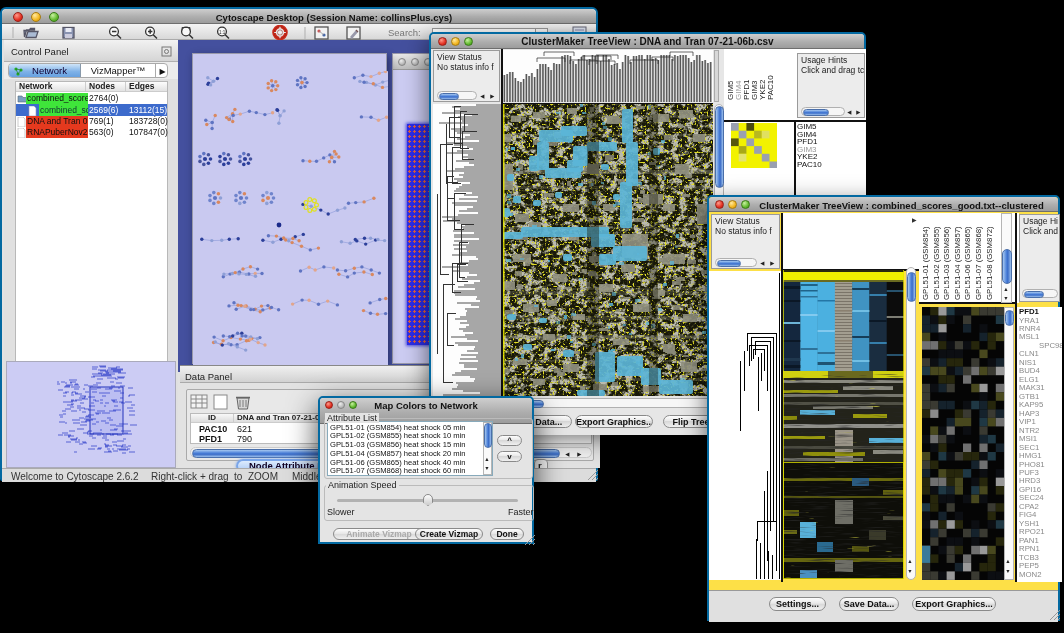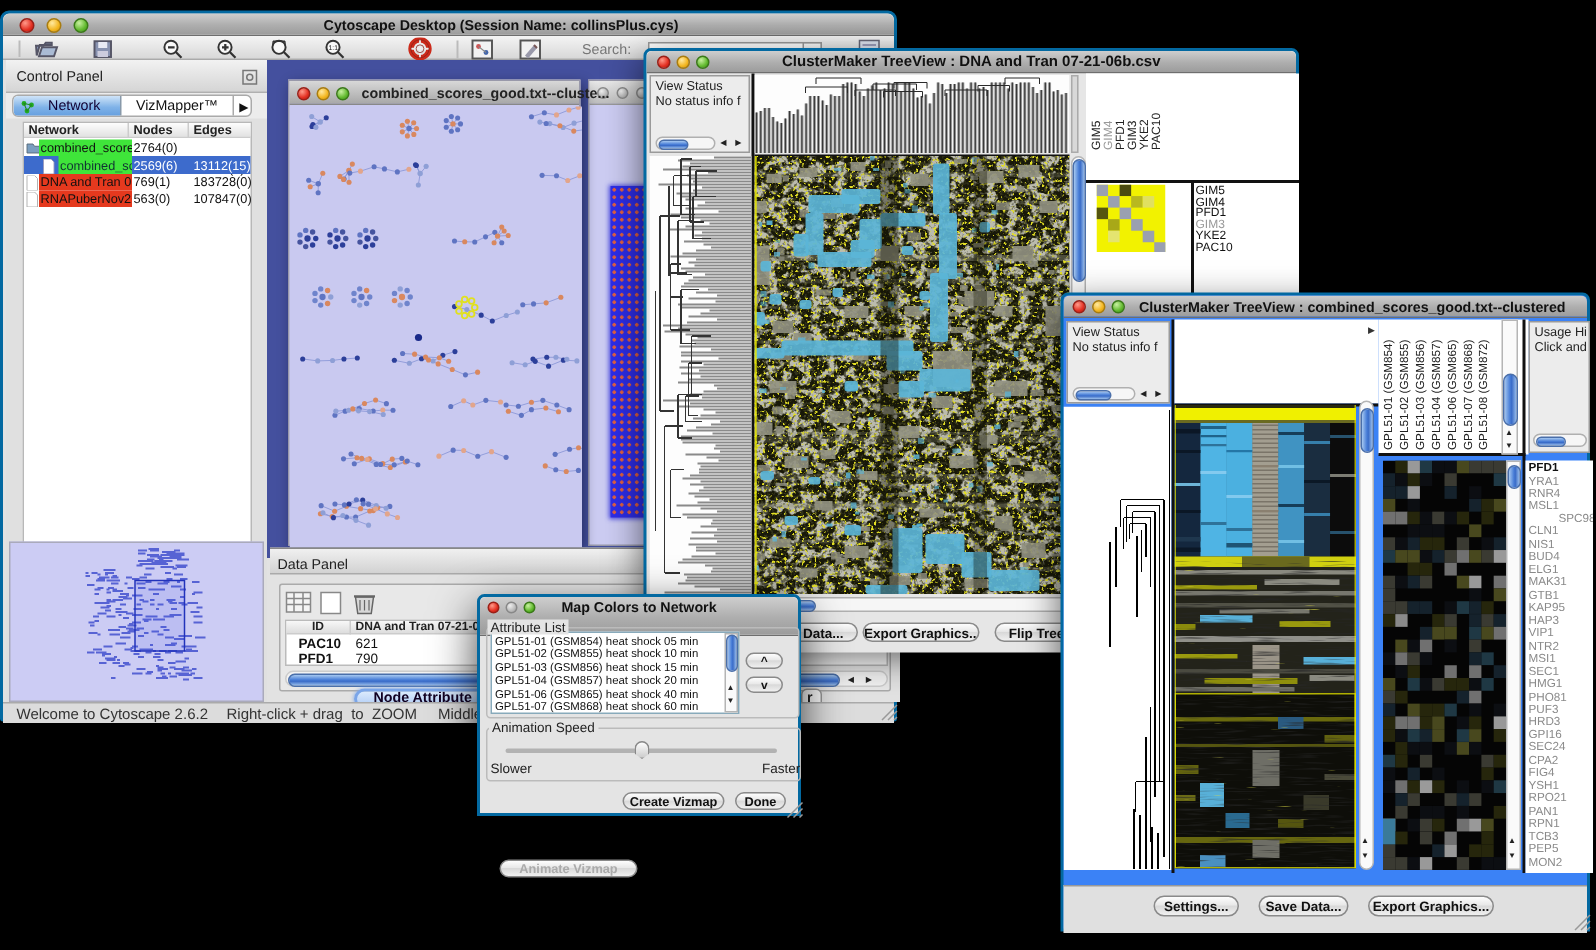--- a/index.html
+++ b/index.html
@@ -147,26 +147,20 @@
    <div class="a" style="left:214px;top:13px;width:240px;height:311px;background:#ccccf2;border:1px solid #99a;">
      <div class="a" style="left:0;top:0;width:100%;height:16px;background:linear-gradient(#e8e8e8,#bdbdbd);border-bottom:1px solid #999;">
        <div class="tl gry" style="left:5px;top:4px;width:8px;height:8px;"></div>
        <div class="tl gry" style="left:18px;top:4px;width:8px;height:8px;"></div>
        <div class="tl gry" style="left:31px;top:4px;width:8px;height:8px;"></div>
      </div>
      <div class="a" style="left:14px;top:70px;width:30px;height:221px;background:#2d2de8;background-image:radial-gradient(circle,#e06040 1px,transparent 1.3px);background-size:5px 5px;box-shadow:0 0 3px 1px rgba(40,40,220,0.8);"></div>
    </div>
 
    <div class="a" style="left:14px;top:13px;width:195px;height:311px;background:#c9c9f0;border:1px solid #99a;box-shadow:2px 3px 8px rgba(0,0,20,0.45);">
-     <div class="a" style="left:0;top:0;width:100%;height:16px;background:linear-gradient(#d8d8d8,#a8a8a8);border-bottom:1px solid #888;">
-       <div class="tl red" style="left:5px;top:4px;width:9px;height:9px;"></div>
-       <div class="tl yel" style="left:18px;top:4px;width:9px;height:9px;"></div>
-       <div class="tl grn" style="left:31px;top:4px;width:9px;height:9px;"></div>
-       <div class="ttext" style="top:2.5px;font-size:9.5px;color:#222;padding-left:48px;">combined_scores_good.txt--cluste...</div>
-     </div>
      <div class="a" style="left:0;top:17px;"><svg width="195" height="294" xmlns="http://www.w3.org/2000/svg">
             <rect width="195" height="294" fill="#c9c9f0"></rect>
             <g>
               <path d="M20.5 10.3L15.6 12.1M20.5 10.3L24.5 7.5M20.5 10.3L15.0 13.3M20.5 10.3L17.6 13.9M20.5 10.3L14.8 6.7M79.7 14.7L84.7 14.7M79.7 14.7L82.9 18.6M79.7 14.7L78.6 19.6M79.7 14.7L75.2 16.9M79.7 14.7L75.2 12.5M79.7 14.7L78.6 9.8M79.7 14.7L82.8 10.8M109.0 11.6L114.0 11.6M109.0 11.6L112.1 15.5M109.0 11.6L107.9 16.5M109.0 11.6L104.5 13.8M109.0 11.6L104.5 9.4M109.0 11.6L107.9 6.7M109.0 11.6L112.1 7.7M161.3 6.8L169.9 4.2M169.9 4.2L178.0 5.6M178.0 5.6L186.3 2.3M186.3 2.3L192.5 0.5M192.5 0.5L201.8 -0.9M166.9 10.4L173.5 11.4M173.5 11.4L182.4 14.0M182.4 14.0L189.7 11.1M189.7 11.1L199.4 8.5M171.1 11.3L180.3 12.8M180.3 12.8L189.5 16.4M189.5 16.4L198.5 15.2M19.2 51.5L12.8 49.2M19.2 51.5L19.1 57.5M19.2 51.5L13.8 53.5M19.2 51.5L22.2 44.5M39.6 42.7L33.6 46.6M39.6 42.7L41.9 38.4M39.6 42.7L36.4 48.3M39.6 42.7L39.7 50.5M39.6 42.7L36.0 48.6M40.2 44.4L47.3 43.1M47.3 43.1L56.4 40.2M56.4 40.2L63.3 41.6M63.3 41.6L71.9 43.6M71.9 43.6L79.6 41.8M87.1 44.7L91.1 39.9M87.1 44.7L84.0 38.8M87.1 44.7L84.6 39.3M87.1 44.7L85.9 52.3M168.4 45.9L178.0 46.2M178.0 46.2L185.5 49.3M185.5 49.3L193.5 46.2M193.5 46.2L203.5 44.4M203.5 44.4L209.5 40.7M110.0 89.7L116.8 90.2M116.8 90.2L123.5 90.3M123.5 90.3L130.7 86.9M130.7 86.9L136.9 83.9M138.7 86.4L143.1 83.0M138.7 86.4L141.5 80.4M138.7 86.4L136.4 90.8M138.7 86.4L141.5 90.8M138.7 86.4L145.8 86.0M110.0 133.4L118.2 135.3M118.2 135.3L127.8 139.1M127.8 139.1L135.2 143.0M135.2 143.0L144.5 139.3M144.5 139.3L151.9 137.0M155.5 132.2L162.7 131.6M162.7 131.6L171.1 130.9M171.1 130.9L180.9 127.2M8.8 168.3L18.8 169.6M18.8 169.6L28.7 169.3M28.7 169.3L36.3 168.3M36.3 168.3L45.2 167.7M69.9 169.2L79.9 171.2M79.9 171.2L88.0 168.2M88.0 168.2L95.7 169.7M95.7 169.7L102.2 165.8M102.2 165.8L110.3 163.4M75.4 164.7L83.4 165.1M83.4 165.1L90.7 167.0M90.7 167.0L99.9 167.5M99.9 167.5L106.1 169.8M92.7 169.0L99.1 171.6M99.1 171.6L108.5 175.3M108.5 175.3L117.3 178.9M117.3 178.9L125.4 177.1M148.4 170.8L157.1 172.2M157.1 172.2L163.8 169.9M163.8 169.9L172.7 173.1M172.7 173.1L182.6 169.1M182.6 169.1L191.6 169.6M162.3 168.4L171.5 167.2M171.5 167.2L177.6 167.2M177.6 167.2L184.9 168.5M30.3 205.8L37.1 203.1M37.1 203.1L46.5 201.3M46.5 201.3L55.8 203.0M55.8 203.0L62.2 202.4M62.2 202.4L69.0 202.5M30.9 203.1L39.4 202.5M39.4 202.5L46.0 202.9M46.0 202.9L53.4 203.4M53.4 203.4L62.5 205.3M42.2 201.6L50.0 198.0M50.0 198.0L57.4 195.7M57.4 195.7L64.6 198.1M107.5 200.0L116.1 196.2M116.1 196.2L122.2 199.0M122.2 199.0L130.9 195.9M130.9 195.9L140.7 197.0M144.4 199.0L152.6 199.8M152.6 199.8L161.3 197.2M161.3 197.2L168.9 195.9M168.9 195.9L178.2 199.0M178.2 199.0L186.4 202.1M145.9 203.2L154.6 205.9M154.6 205.9L161.3 202.1M161.3 202.1L170.9 201.0M170.9 201.0L179.3 203.5M36.0 234.9L45.0 234.2M45.0 234.2L53.2 234.9M53.2 234.9L62.2 238.1M62.2 238.1L68.5 235.1M68.5 235.1L74.9 234.6M41.0 231.7L48.1 234.6M48.1 234.6L57.8 238.6M57.8 238.6L67.2 240.7M67.2 240.7L77.2 237.0M43.2 238.2L51.8 235.3M51.8 235.3L60.7 238.6M60.7 238.6L69.8 238.9M69.8 238.9L78.5 236.4M78.5 236.4L85.6 238.8M99.6 233.1L109.1 229.1M109.1 229.1L116.1 229.3M116.1 229.3L125.5 233.2M125.5 233.2L134.7 230.1M134.7 230.1L144.4 233.9M170.5 239.6L177.5 242.2M177.5 242.2L184.5 243.3M184.5 243.3L192.6 242.6M177.1 231.9L186.7 228.5M186.7 228.5L192.7 227.5M192.7 227.5L200.7 229.1M200.7 229.1L210.2 231.2M210.2 231.2L217.3 233.4M20.6 271.5L28.5 273.3M28.5 273.3L38.0 273.7M38.0 273.7L44.1 273.7M44.1 273.7L53.5 269.7M21.1 266.1L30.1 269.8M30.1 269.8L38.0 266.5M38.0 266.5L47.4 268.1M47.4 268.1L55.9 269.4M22.3 270.9L29.3 274.1M29.3 274.1L35.6 272.7M35.6 272.7L44.3 275.9M44.3 275.9L52.7 279.1M30.3 265.0L36.6 265.6M36.6 265.6L44.6 262.2M44.6 262.2L52.7 265.1M52.7 265.1L58.8 267.6M58.8 267.6L66.9 266.6M39.7 265.0L48.8 262.3M48.8 262.3L57.8 266.0M57.8 266.0L64.4 267.8M49.1 264.9L57.4 268.2M57.4 268.2L65.2 271.6M65.2 271.6L72.0 274.0" stroke="#8c98d8" stroke-width="0.6" fill="none"></path>
               <circle cx="20.5" cy="10.3" r="1.8" fill="#8e9fd6"></circle>
               <circle cx="15.6" cy="12.1" r="1.7" fill="#2c3f9a"></circle>
               <circle cx="24.5" cy="7.5" r="1.7" fill="#2c3f9a"></circle>
               <circle cx="15.0" cy="13.3" r="1.7" fill="#2c3f9a"></circle>
               <circle cx="17.6" cy="13.9" r="1.7" fill="#8e9fd6"></circle>
               <circle cx="14.8" cy="6.7" r="1.7" fill="#8e9fd6"></circle>
@@ -880,33 +874,41 @@
         <rect x="0.0" y="15.4" width="7.7" height="7.7" fill="#55550f"></rect>
         <rect x="15.4" y="15.4" width="7.7" height="7.7" fill="#9aa0b0"></rect>
         <rect x="7.7" y="23.1" width="7.7" height="7.7" fill="#a8a818"></rect>
         <rect x="23.1" y="23.1" width="7.7" height="7.7" fill="#9aa0b0"></rect>
         <rect x="7.7" y="30.8" width="7.7" height="7.7" fill="#e4e470"></rect>
         <rect x="30.8" y="30.8" width="7.7" height="7.7" fill="#9aa0b0"></rect>
         <rect x="38.5" y="38.5" width="7.7" height="7.7" fill="#9aa0b0"></rect>
       </svg></div>
  <div class="a" style="left:363px;top:87px;width:1.5px;height:108px;background:#111;"></div>
  <div class="a" style="left:366px;top:89px;font-size:8px;color:#111;line-height:7.6px;">GIM5<br>GIM4<br>PFD1<br><span style="color:#999">GIM3</span><br>YKE2<br>PAC10</div>
+ <div class="panel" style="left:366px;top:19px;width:68px;height:65px;">
+   <div class="pl">Usage Hints<br>Click and drag tc</div>
+   <div class="trackr" style="left:3px;top:53px;width:44px;height:9px;">
+        <div class="thumbh" style="left:0.5px;top:0.5px;width:26px;height:7px;"></div>
+      </div>
+   <span class="sbarrow" style="left:49px;top:54px;">◀</span>
+      <span class="sbarrow" style="left:58px;top:54px;">▶</span>
+ </div>
 
  <div class="a" style="left:0;top:362px;width:100%;height:39px;background:#e6e6e6;">
    <div class="trackr" style="left:71px;top:2px;width:361px;height:10px;border-radius:6px;">
         <div class="thumbh" style="left:1px;top:0.5px;width:40px;height:8px;"></div>
       </div>
    <div class="pill" style="left:4px;top:19px;width:64px;height:13px;font-size:9px;line-height:12px;">Settings...</div>
    <div class="pill" style="left:71px;top:19px;width:70px;height:13px;font-size:9px;line-height:12px;">Save Data...</div>
    <div class="pill" style="left:144px;top:19px;width:78px;height:13px;font-size:9px;line-height:12px;">Export Graphics...</div>
    <div class="pill" style="left:232px;top:19px;width:86px;height:13px;font-size:9px;line-height:12px;">Flip Tree Nodes</div>
  </div>
 </div>
 
-<div class="win" style="left:707px;top:195px;width:353px;height:426px;background:#3b82f6;border-radius:5px 5px 0 0;">
+<div class="win" style="left:707px;top:195px;width:353px;height:426px;background:#fde047;border-radius:5px 5px 0 0;">
  <div class="tbar" style="height:15px;border-radius:4px 4px 0 0;">
    <div class="tl red" style="left:6px;top:3px;width:9px;height:9px;"></div>
    <div class="tl yel" style="left:19px;top:3px;width:9px;height:9px;"></div>
    <div class="tl grn" style="left:32px;top:3px;width:9px;height:9px;"></div>
    <div class="ttext" style="top:2.5px;font-size:9.5px;padding-left:36px;">ClusterMaker TreeView : combined_scores_good.txt--clustered</div>
  </div>
  <div class="panel" style="left:2px;top:17px;width:69px;height:55px;">
    <div class="pl">View Status<br>No status info f</div>
    <div class="trackr" style="left:3px;top:43px;width:42px;height:9px;">
         <div class="thumbh" style="left:0.5px;top:0.5px;width:24px;height:7px;"></div>
@@ -1342,19 +1344,19 @@
  <div class="sbarrow" style="left:164px;top:57px;">▲</div>
  <div class="sbarrow" style="left:164px;top:66px;">▼</div>
  <div class="pill" style="left:177px;top:37px;width:25px;height:11px;font-size:8px;line-height:10px;">^</div>
  <div class="pill" style="left:177px;top:53px;width:25px;height:11px;font-size:8px;line-height:10px;">v</div>
  <span class="a" style="left:6px;top:82px;font-size:9px;color:#222;background:#e4e4e4;padding:0 2px;z-index:2;">Animation Speed</span>
  <div class="a" style="left:4px;top:87px;width:210px;height:36px;border:1px solid #bbb;border-radius:3px;"></div>
  <div class="a" style="left:17px;top:101px;width:181px;height:2.5px;background:#b2b2b2;border-radius:2px;"></div>
  <div class="a" style="left:103px;top:96px;width:10px;height:12px;background:linear-gradient(#fdfdfd,#ccc);border:1px solid #888;border-radius:5px 5px 3px 3px;clip-path:polygon(0 0,100% 0,100% 70%,50% 100%,0 70%);"></div>
  <span class="a" style="left:7px;top:109px;font-size:9px;color:#222;">Slower</span>
  <span class="a" style="left:188px;top:109px;font-size:9px;color:#222;">Faster</span>
- <div class="pill" style="left:13px;top:130px;width:92px;height:12px;font-size:8.5px;line-height:11px;color:#aaa;margin-top:45px;">Animate Vizmap</div>
+ <div class="pill" style="left:13px;top:130px;width:92px;height:12px;font-size:8.5px;line-height:11px;color:#aaa;">Animate Vizmap</div>
  <div class="pill" style="left:95px;top:130px;width:68px;height:12px;font-size:8.5px;line-height:11px;">Create Vizmap</div>
  <div class="pill" style="left:170px;top:130px;width:34px;height:12px;font-size:8.5px;line-height:11px;">Done</div>
  <svg class="a" style="left:204px;top:136px;" width="12" height="12">
       <path d="M11 1L1 11M11 5L5 11M11 9L9 11" stroke="#999" fill="none"></path>
     </svg>
 </div>
 
 </body></html>

